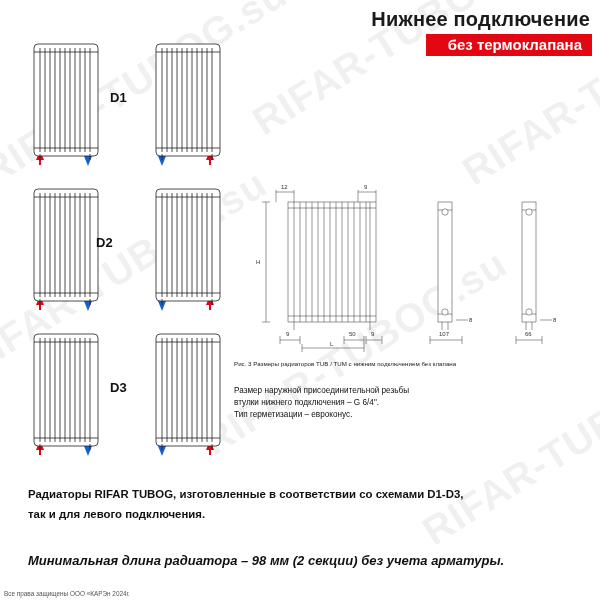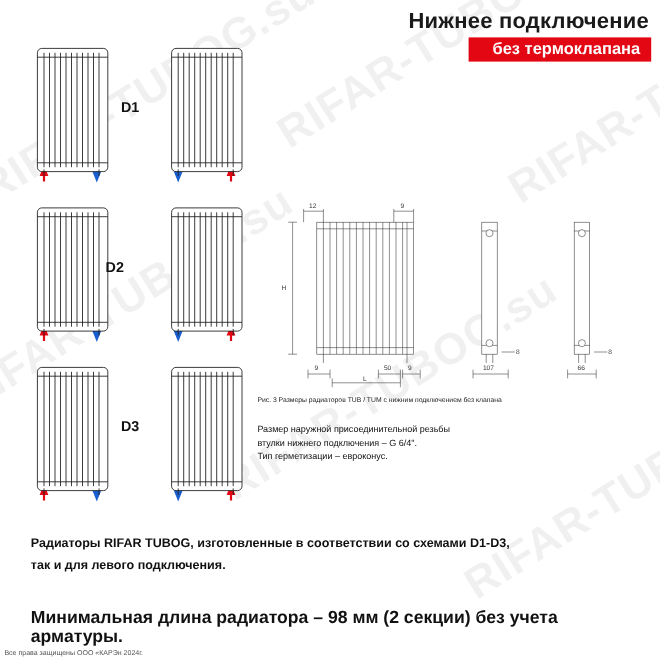--- a/index.html
+++ b/index.html
@@ -114,24 +114,25 @@
     font-weight: bold;
     color: #111;
     line-height: 1.75;
     z-index: 4;
   }
   .min-len {
     position: absolute;
     left: 28px;
     top: 553px;
     width: 545px;
-    font-size: 16px;
+    font-size: 13px;
     font-weight: bold;
     color: #111;
     z-index: 4;
+    font-style: italic;
   }
   .footer {
     position: absolute;
     left: 4px;
     bottom: 3px;
     font-size: 6.4px;
     color: #555;
     z-index: 4;
   }
 </style>

